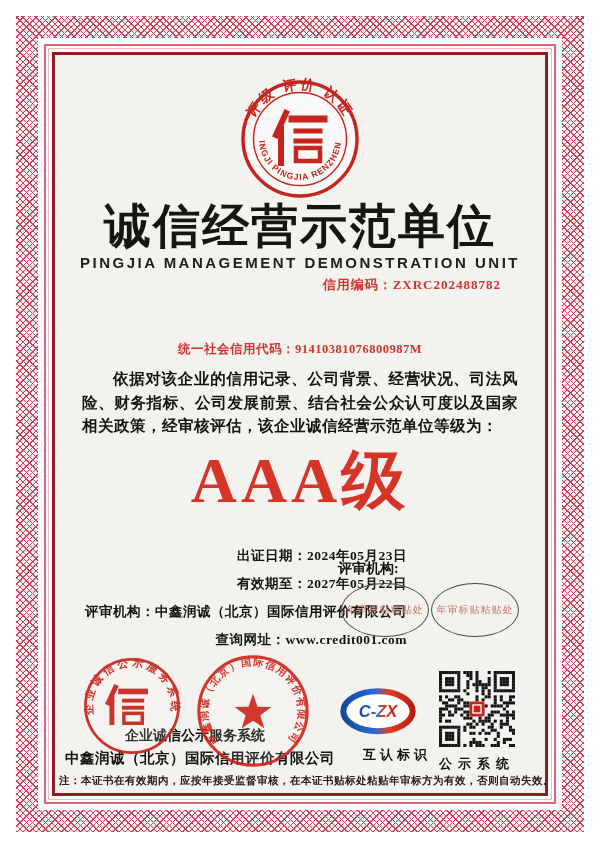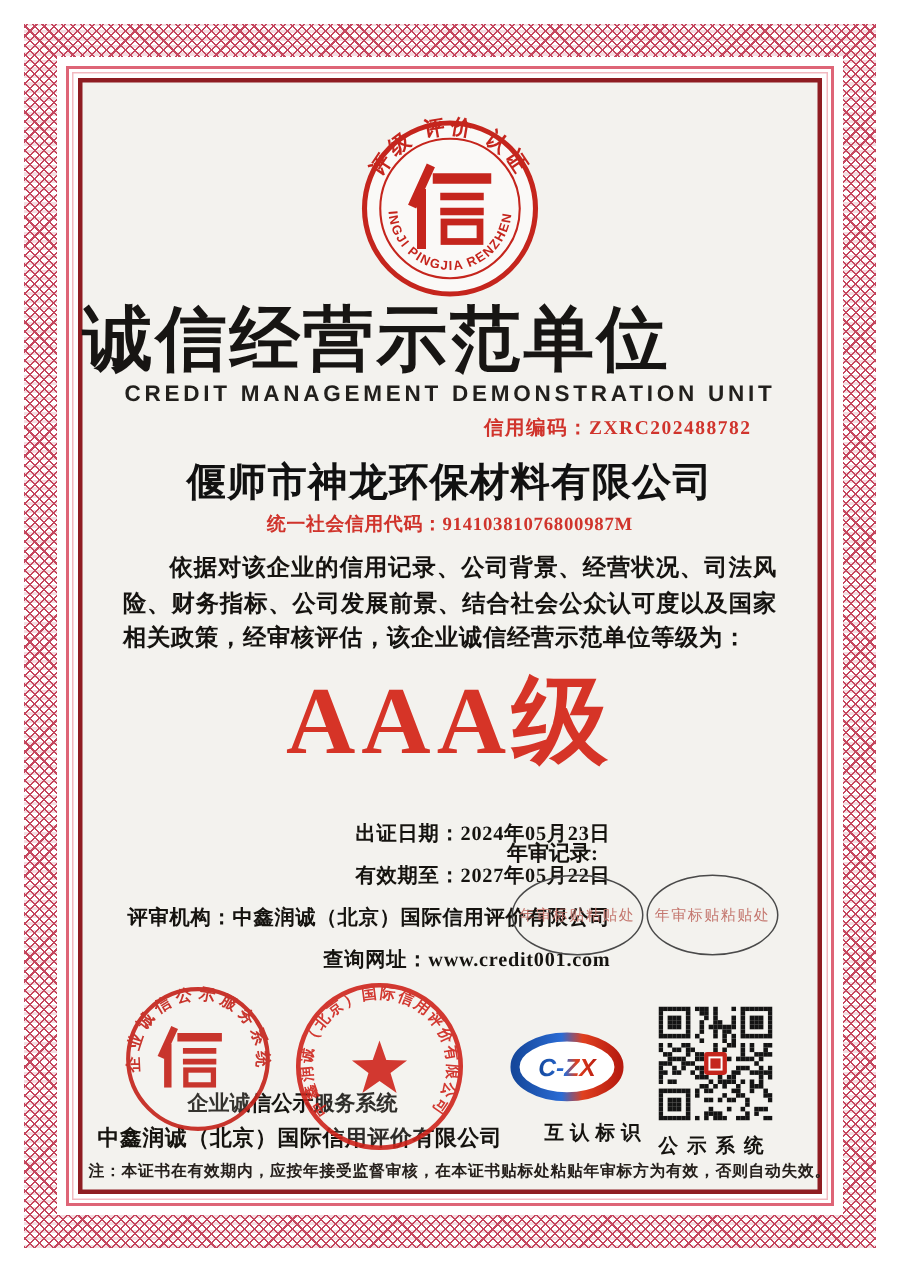--- a/index.html
+++ b/index.html
@@ -10,21 +10,21 @@
     background:
       repeating-linear-gradient(45deg,#c5465e 0 1px,transparent 1px 4.5px),
       repeating-linear-gradient(-45deg,#c5465e 0 1px,transparent 1px 4.5px),
       repeating-linear-gradient(0deg,rgba(197,70,94,.18) 0 2px,transparent 2px 5px);}
   .lattice-cover{position:absolute;inset:38px;background:#fff;}
   .thin-line{position:absolute;inset:44px;border:2px solid #de6577;}
   .thin-line2{position:absolute;inset:48px;border:1px solid #f2b9c0;}
   .frame{position:absolute;inset:52px;border:3px solid #8f1d22;background:#f3f2ee;}
   .abs{position:absolute;}
   .seal-top{left:183px;top:22px;width:124px;height:124px;}
-  .cert-title{left:0;top:140px;width:100%;font-size:47px;font-weight:bold;
+  .cert-title{left:0;top:140px;width:100%;text-align:center;font-size:47px;font-weight:bold;
     color:#171513;letter-spacing:2px;white-space:nowrap;}
   .cert-subtitle{left:0;top:199px;width:100%;text-align:center;font-size:15px;font-weight:bold;
     color:#22201d;letter-spacing:2.5px;font-family:"Liberation Sans","DejaVu Sans",sans-serif;white-space:nowrap;}
   .credit-code{right:44px;top:221px;font-size:13px;font-weight:bold;color:#d0342c;letter-spacing:1px;}
   .company-name{left:0;top:249px;width:100%;text-align:center;font-size:26px;font-weight:bold;color:#111;letter-spacing:1px;}
   .social-code{left:0;top:286px;width:100%;text-align:center;font-size:12.5px;font-weight:bold;color:#d0342c;letter-spacing:.5px;}
   .body-text{left:27px;top:312px;width:436px;font-size:15.5px;font-weight:bold;color:#151310;
     line-height:1.52;text-align:justify;text-indent:2em;letter-spacing:.5px;}
   .grade{left:0;top:382px;width:100%;text-align:center;font-size:64px;font-weight:bold;color:#d63427;letter-spacing:4px;}
   .details{left:30px;top:492px;font-size:13.5px;font-weight:bold;color:#15130f;}
@@ -73,38 +73,37 @@
         <path d="M 48,36 L 38,58" stroke-width="6"></path>
         <path d="M 43,52 L 43,86" stroke-width="6"></path>
         <path d="M 54,42 L 86,42" stroke-width="7"></path>
         <path d="M 58,54 L 82,54" stroke-width="5"></path>
         <path d="M 58,64 L 82,64" stroke-width="5"></path>
         <rect x="58" y="71" width="24" height="13" stroke-width="4.5"></rect>
       </g>
     </svg>
 
     <div class="abs cert-title">诚信经营示范单位</div>
-    <div class="abs cert-subtitle">CREDIT MANAGEMENT DEMONSTRATION UNIT</div>
+    <div class="abs cert-subtitle">PINGJIA MANAGEMENT DEMONSTRATION UNIT</div>
     <div class="abs credit-code">信用编码：ZXRC202488782</div>
 
-    <div class="abs company-name">偃师市神龙环保材料有限公司</div>
     <div class="abs social-code">统一社会信用代码：91410381076800987M</div>
 
     <div class="abs body-text">依据对该企业的信用记录、公司背景、经营状况、司法风险、财务指标、公司发展前景、结合社会公众认可度以及国家相关政策，经审核评估，该企业诚信经营示范单位等级为：</div>
 
     <div class="abs grade">AAA级</div>
 
     <div class="abs details">
       <div class="row"><span>出证日期：</span><span>2024年05月23日</span></div>
       <div class="row"><span>有效期至：</span><span>2027年05月22日</span></div>
       <div class="row"><span>评审机构：</span><span>中鑫润诚（北京）国际信用评价有限公司</span></div>
       <div class="row"><span>查询网址：</span><span>www.credit001.com</span></div>
     </div>
 
-    <div class="abs annual-label">年审记录:</div>
+    <div class="abs annual-label">评审机构:</div>
     <div class="sticker st1">
       <span>年审标贴粘贴处</span>
     </div>
     <div class="sticker st2">
       <span>年审标贴粘贴处</span>
     </div>
 
     <div class="abs org1">企业诚信公示服务系统</div>
     <div class="abs org2">中鑫润诚（北京）国际信用评价有限公司</div>
 

